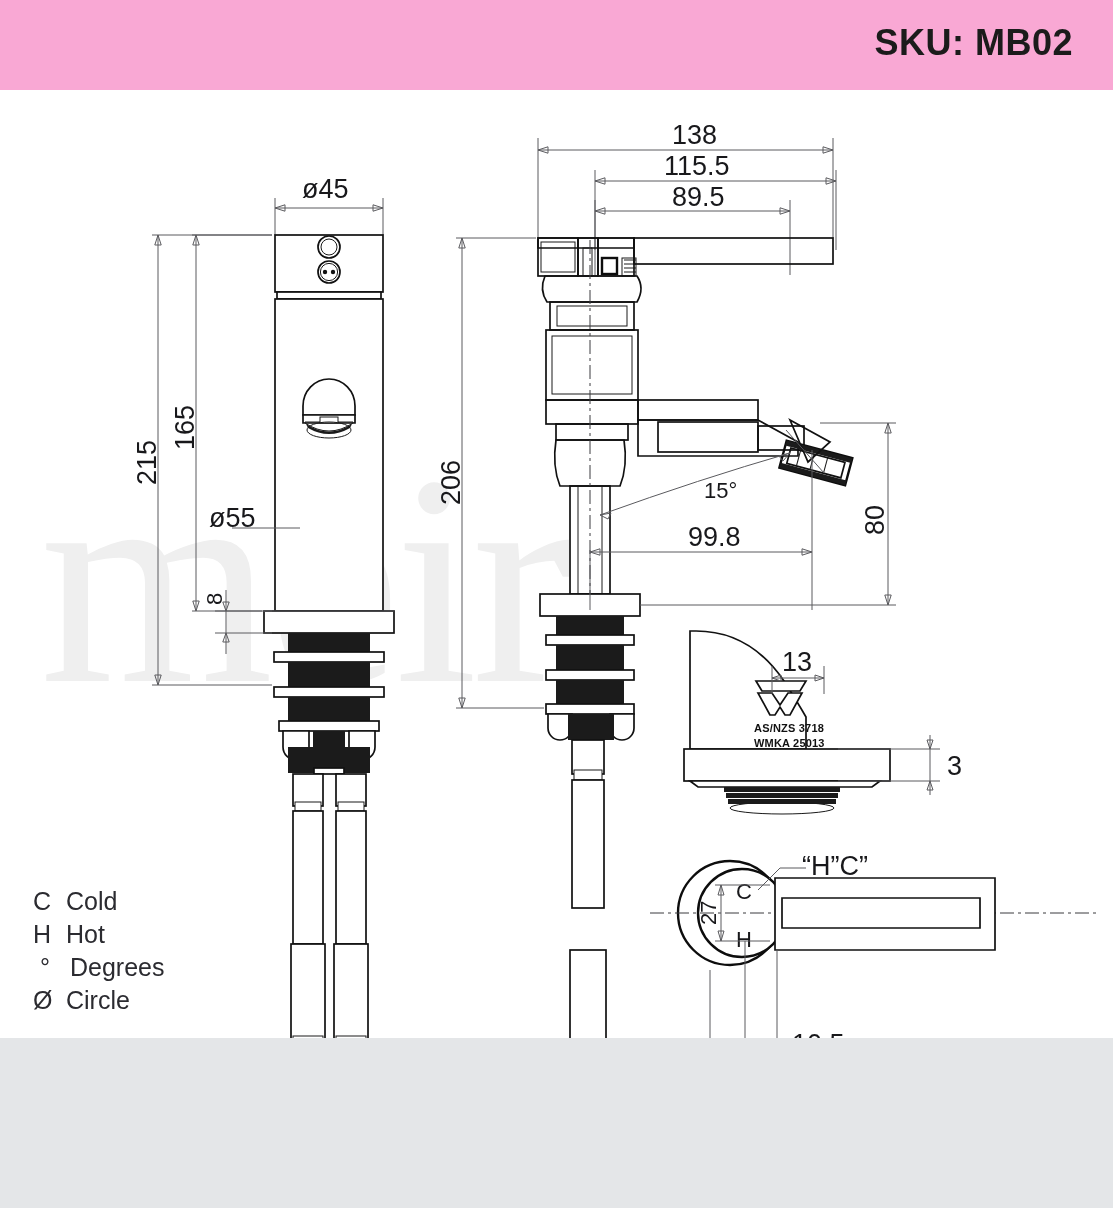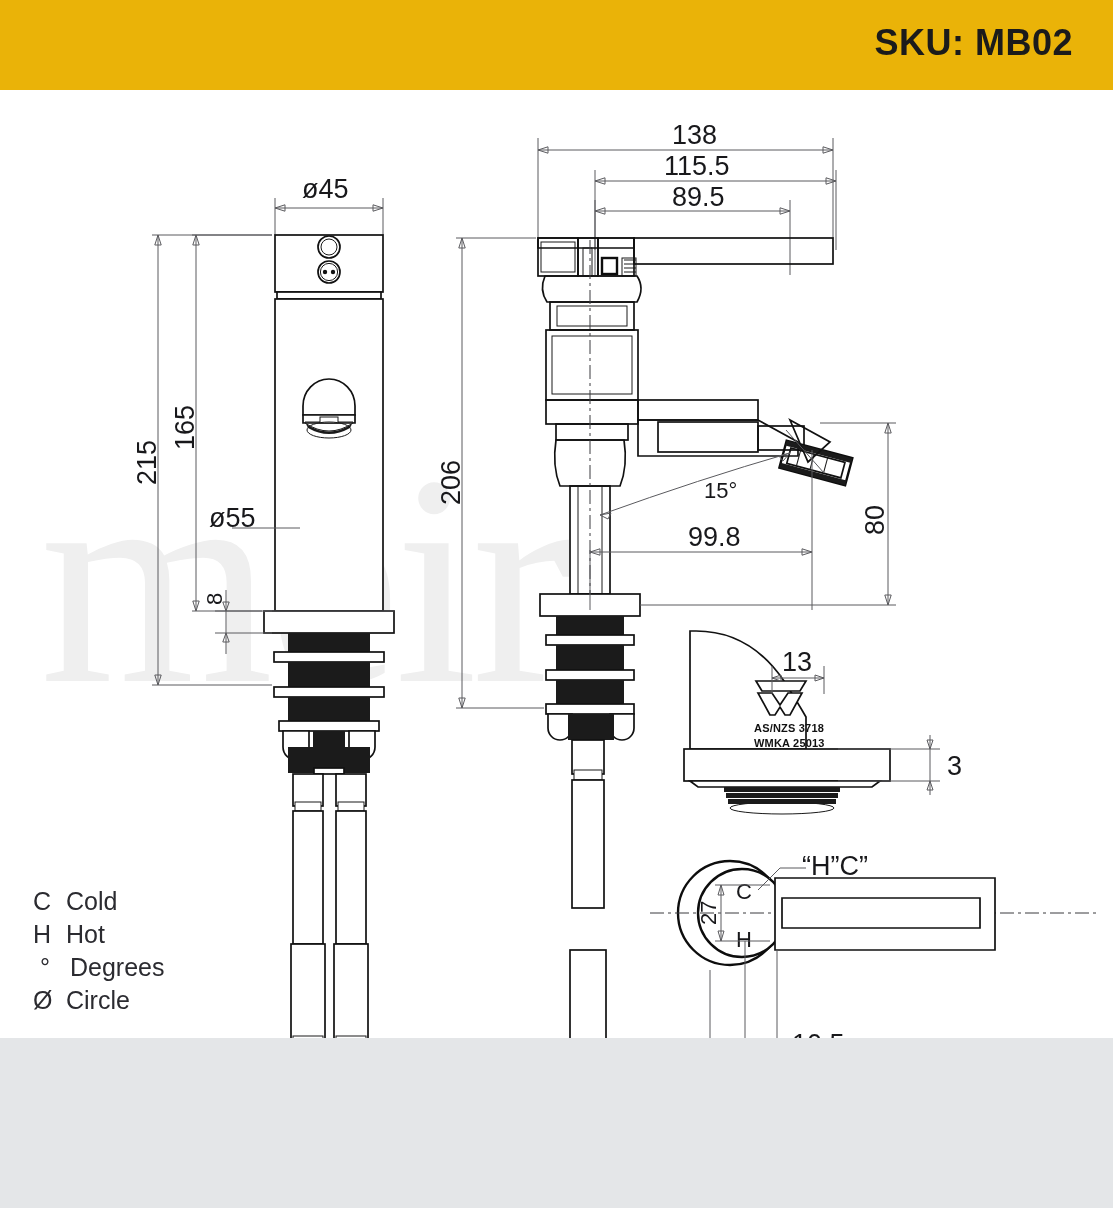--- a/index.html
+++ b/index.html
@@ -8,21 +8,21 @@
     background:#ffffff;
     font-family:"Liberation Sans", sans-serif;
     overflow:hidden;
     position:relative;
   }
   #page{position:relative;width:1113px;height:1208px;background:#fff;}
 
   
   #header{
     position:absolute;left:0;top:0;width:1113px;height:90px;
-    background:#eab308;
+    background:#f9a8d4;
   }
   #sku{
     position:absolute;right:40px;top:22px;
     font-size:36px;font-weight:bold;color:#1b1b1b;
     letter-spacing:.5px;
   }
 
   
   #footer{
     position:absolute;left:0;top:1038px;width:1113px;height:170px;

